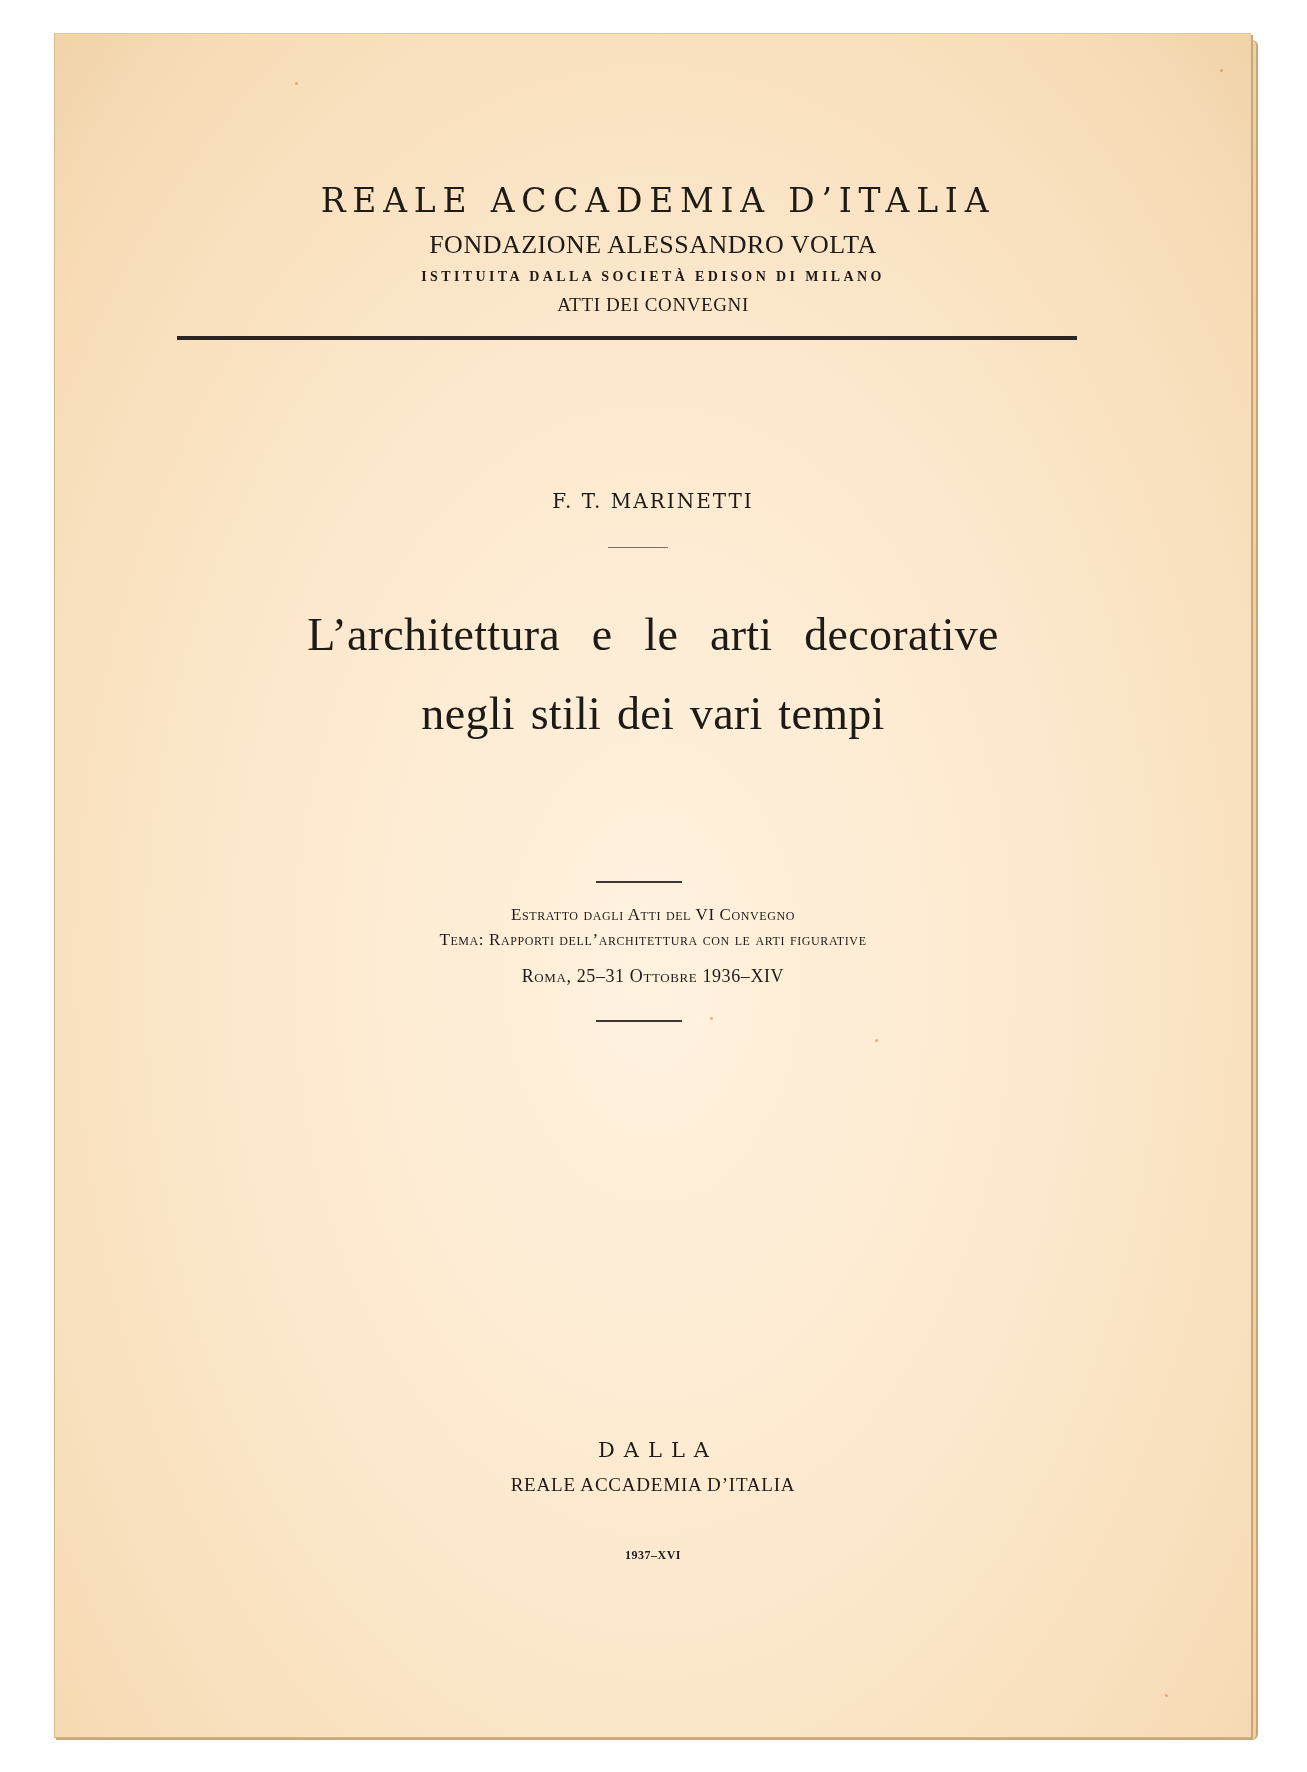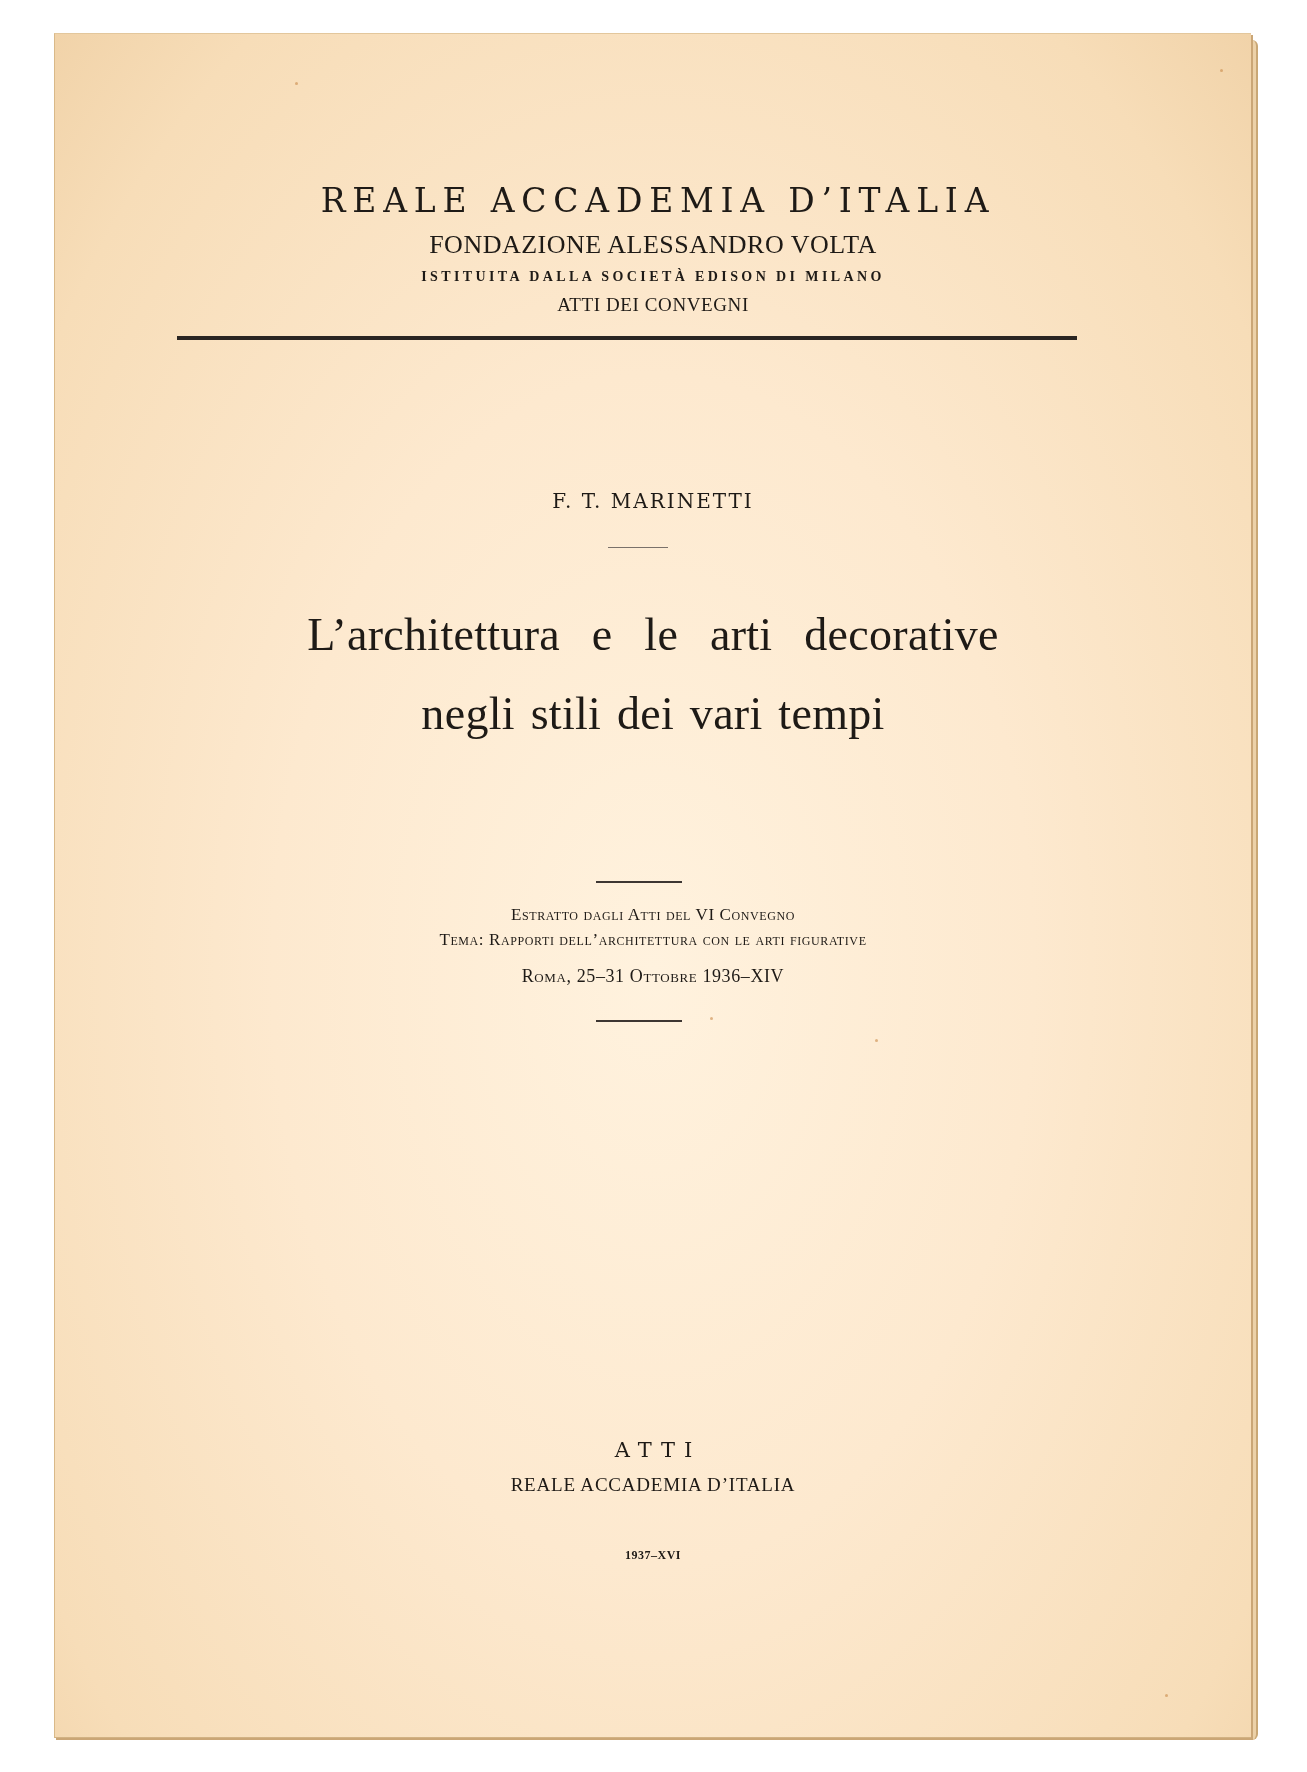--- a/index.html
+++ b/index.html
@@ -167,21 +167,21 @@
 
     <div class="centered title-line title-2">negli stili dei vari tempi</div>
     <div class="centered title-line title-1">L’architettura e le arti decorative</div>
 
     <div class="short-rule rule-top-extract"></div>
     <div class="centered extract extract-1">Estratto dagli Atti del VI Convegno</div>
     <div class="centered extract extract-2">Tema: Rapporti dell’architettura con le arti figurative</div>
     <div class="centered extract extract-3">Roma, 25–31 Ottobre 1936–XIV</div>
     <div class="short-rule rule-bottom-extract"></div>
 
-    <div class="centered city">ATTI</div>
+    <div class="centered city">DALLA</div>
     <div class="centered publisher">REALE ACCADEMIA D’ITALIA</div>
     <div class="centered year">1937–XVI</div>
 
     <span class="speck" style="left:1165px; top:35px;"></span>
     <span class="speck" style="left:655px; top:983px;"></span>
     <span class="speck" style="left:240px; top:48px;"></span>
     <span class="speck" style="left:820px; top:1005px;"></span>
     <span class="speck" style="left:1110px; top:1660px;"></span>
   </div>
 </div>

